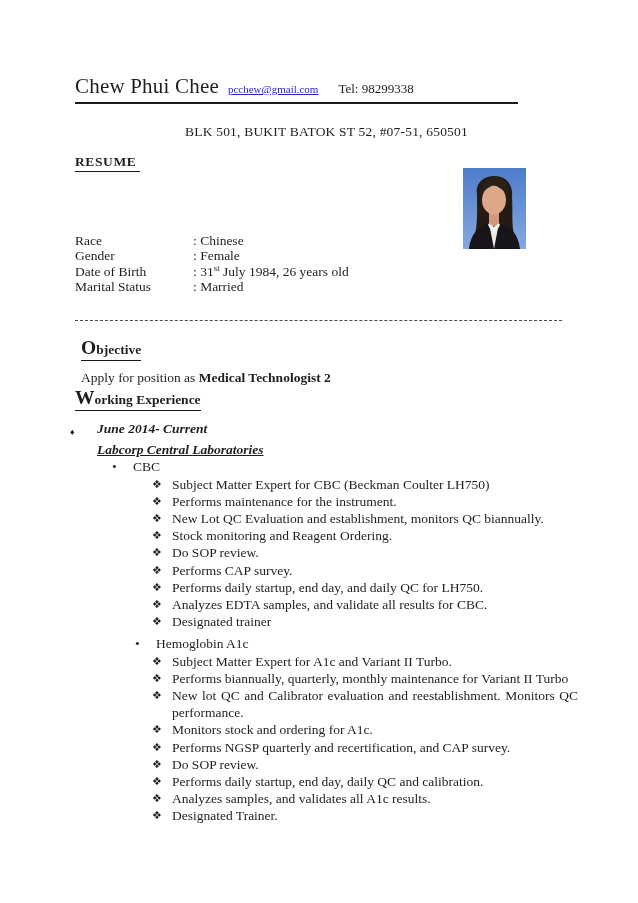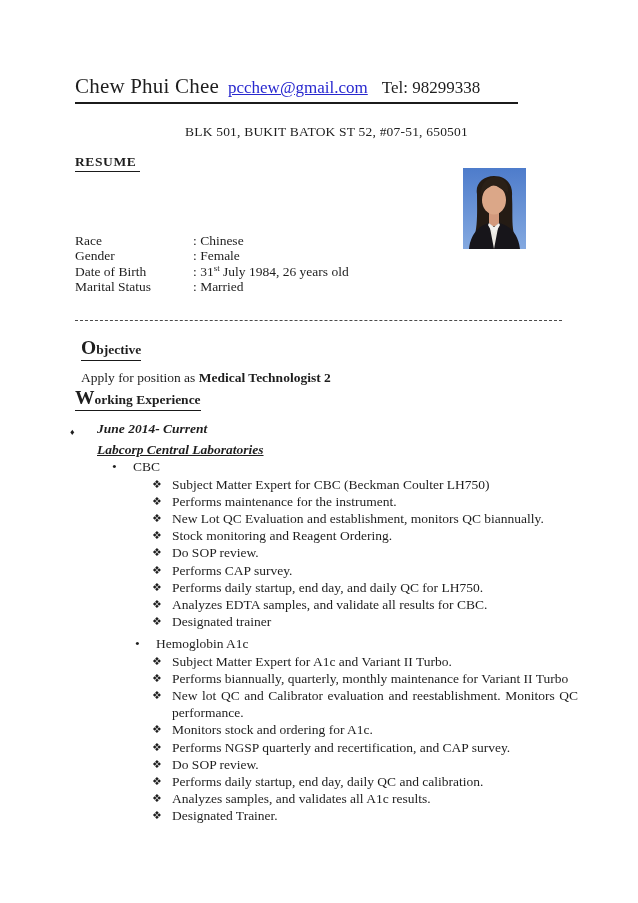--- a/index.html
+++ b/index.html
@@ -10,22 +10,22 @@
     background:#ffffff;
     font-family:"Liberation Serif","DejaVu Serif",serif;
     color:#1e1e1e;
     overflow:hidden;
   }
   .abs { position:absolute; }
 
   
   .header { left:75px; top:74px; width:503px; }
   .name { font-size:21px; letter-spacing:0.2px; }
-  .email { font-size:17px; color:#2727cf; text-decoration:underline; margin-left:9px; }
-  .tel { font-size:17px; margin-left:14px; }
+  .email { font-size:11px; color:#2727cf; text-decoration:underline; margin-left:9px; }
+  .tel { font-size:13px; margin-left:20px; }
   .head-rule { margin-top:3px; width:443px; border-top:2px solid #1b1b1b; height:0; }
   .address { font-size:13.5px; margin-top:20px; letter-spacing:0.2px;text-align:center; }
   .resume-title { display:inline-block; margin-top:14px; font-size:13.5px; font-weight:bold;
     letter-spacing:0.6px; border-bottom:1.5px solid #1b1b1b; padding:0 4px 1px 0; }
 
   
   .photo { left:463px; top:168px; width:63px; height:81px; }
   .photo svg { display:block; }
 
   

